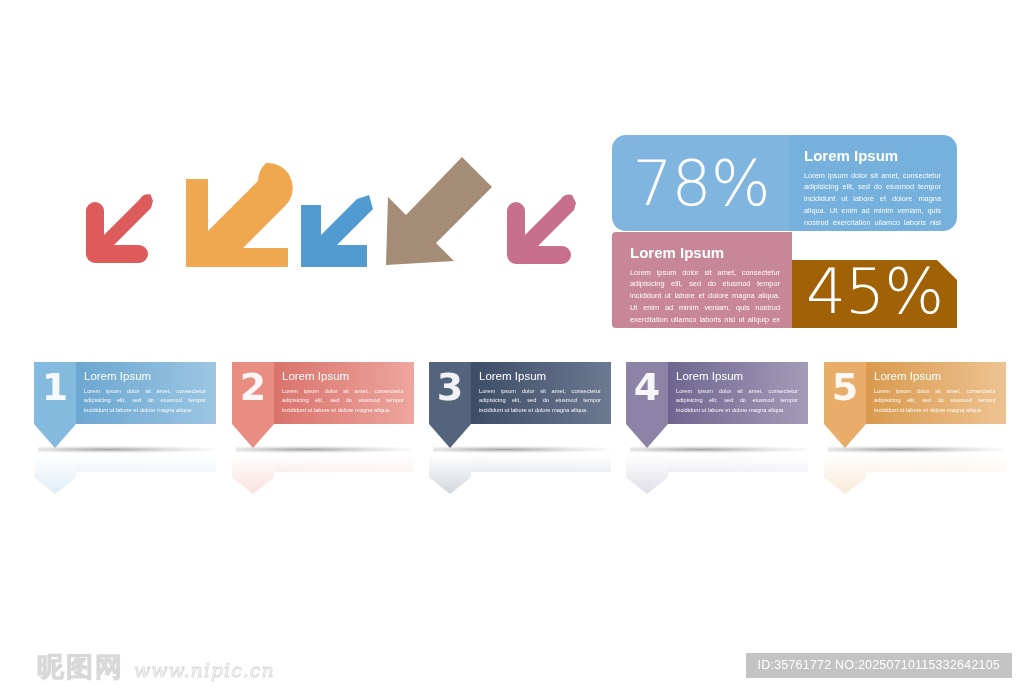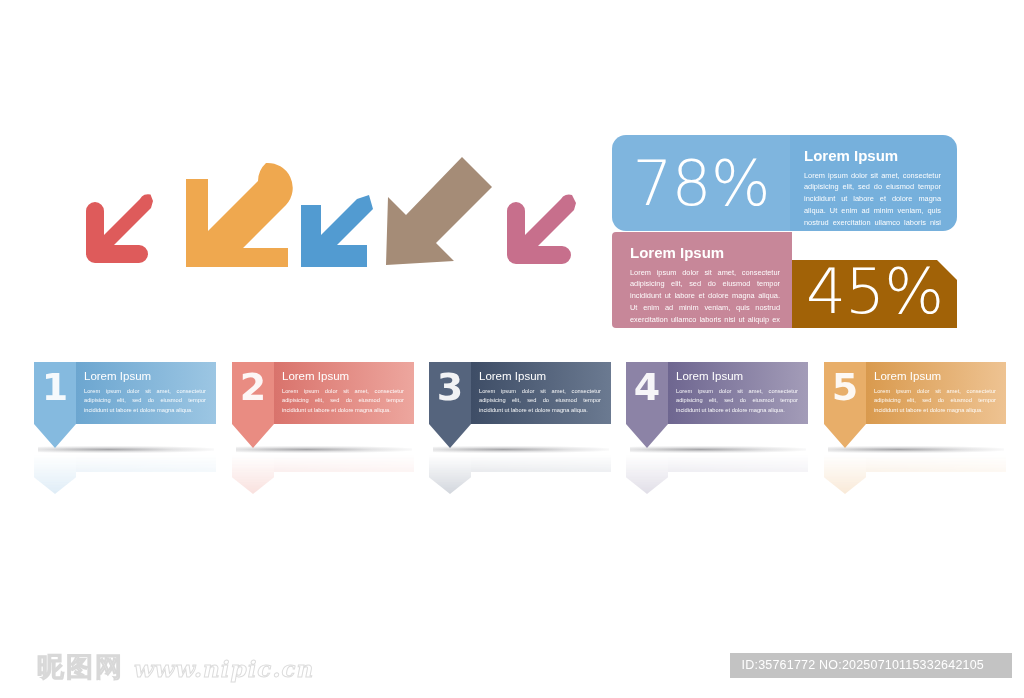--- a/index.html
+++ b/index.html
@@ -231,38 +231,38 @@
     font-size: 27px;
     font-weight: bold;
     color: transparent;
     -webkit-text-stroke: 1px #d8d8d8;
     font-family: "DejaVu Sans", sans-serif;
     line-height: 1;
     letter-spacing: 2px;
     padding-left: 9px;
   }
   .wm-url {
-    font-size: 23px;
+    font-size: 19px;
     font-style: italic;
-    font-weight: bold;
+    font-weight: normal;
     color: transparent;
     -webkit-text-stroke: 1px #dcdcdc;
     font-family: "DejaVu Serif", serif;
     line-height: 1;
     letter-spacing: 1px;
   }
 
   .idbar {
     position: absolute;
     right: 12px;
     bottom: 20px;
     background: #c3c3c3;
     color: #ffffff;
     font-size: 12.5px;
-    padding: 5px 28px 6px 12px;
+    padding: 5px 12px 6px 12px;
     letter-spacing: 0.2px;
     font-family: "Liberation Sans", sans-serif;
   }
 </style>
 </head>
 <body>
 
 <div class="stage">
 
   <div class="arrows">

